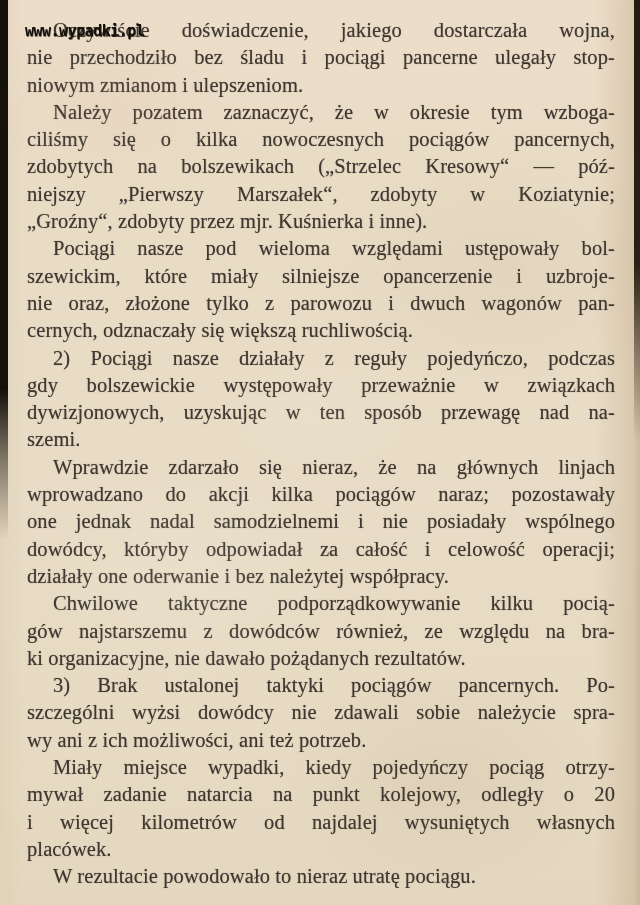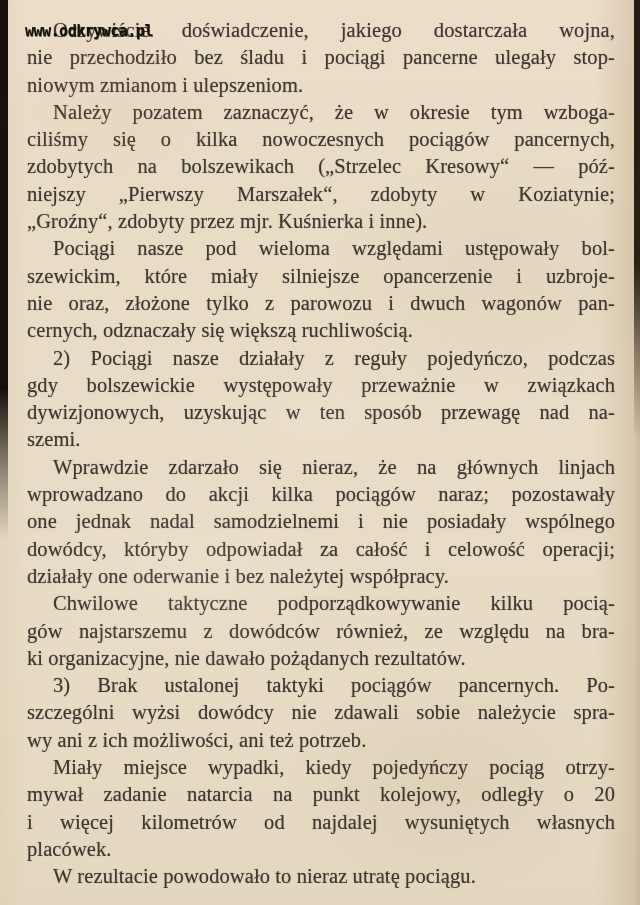--- a/index.html
+++ b/index.html
@@ -54,21 +54,21 @@
     color:#14100b;text-shadow:0.5px 0.5px 0 rgba(20,16,11,0.55);
     z-index:5;
   }
 </style>
 </head>
 <body>
 
 <div class="page">
   <div class="edge-left"></div>
   <div class="edge-right"></div>
-  <div class="watermark">www.odkrywca.pl</div>
+  <div class="watermark">www.wypadki.pl</div>
   <div class="textblock" id="textblock">
       <div class="para">
         <div class="line first">Oczywiście doświadczenie, jakiego dostarczała wojna,</div>
         <div class="line">nie przechodziło bez śladu i pociągi pancerne ulegały stop-</div>
         <div class="line last">niowym zmianom i ulepszeniom.</div>
       </div>
       <div class="para">
         <div class="line first">Należy pozatem zaznaczyć, że w okresie tym wzboga-</div>
         <div class="line">ciliśmy się o kilka nowoczesnych pociągów pancernych,</div>
         <div class="line">zdobytych na bolszewikach („Strzelec Kresowy“ — póź-</div>

